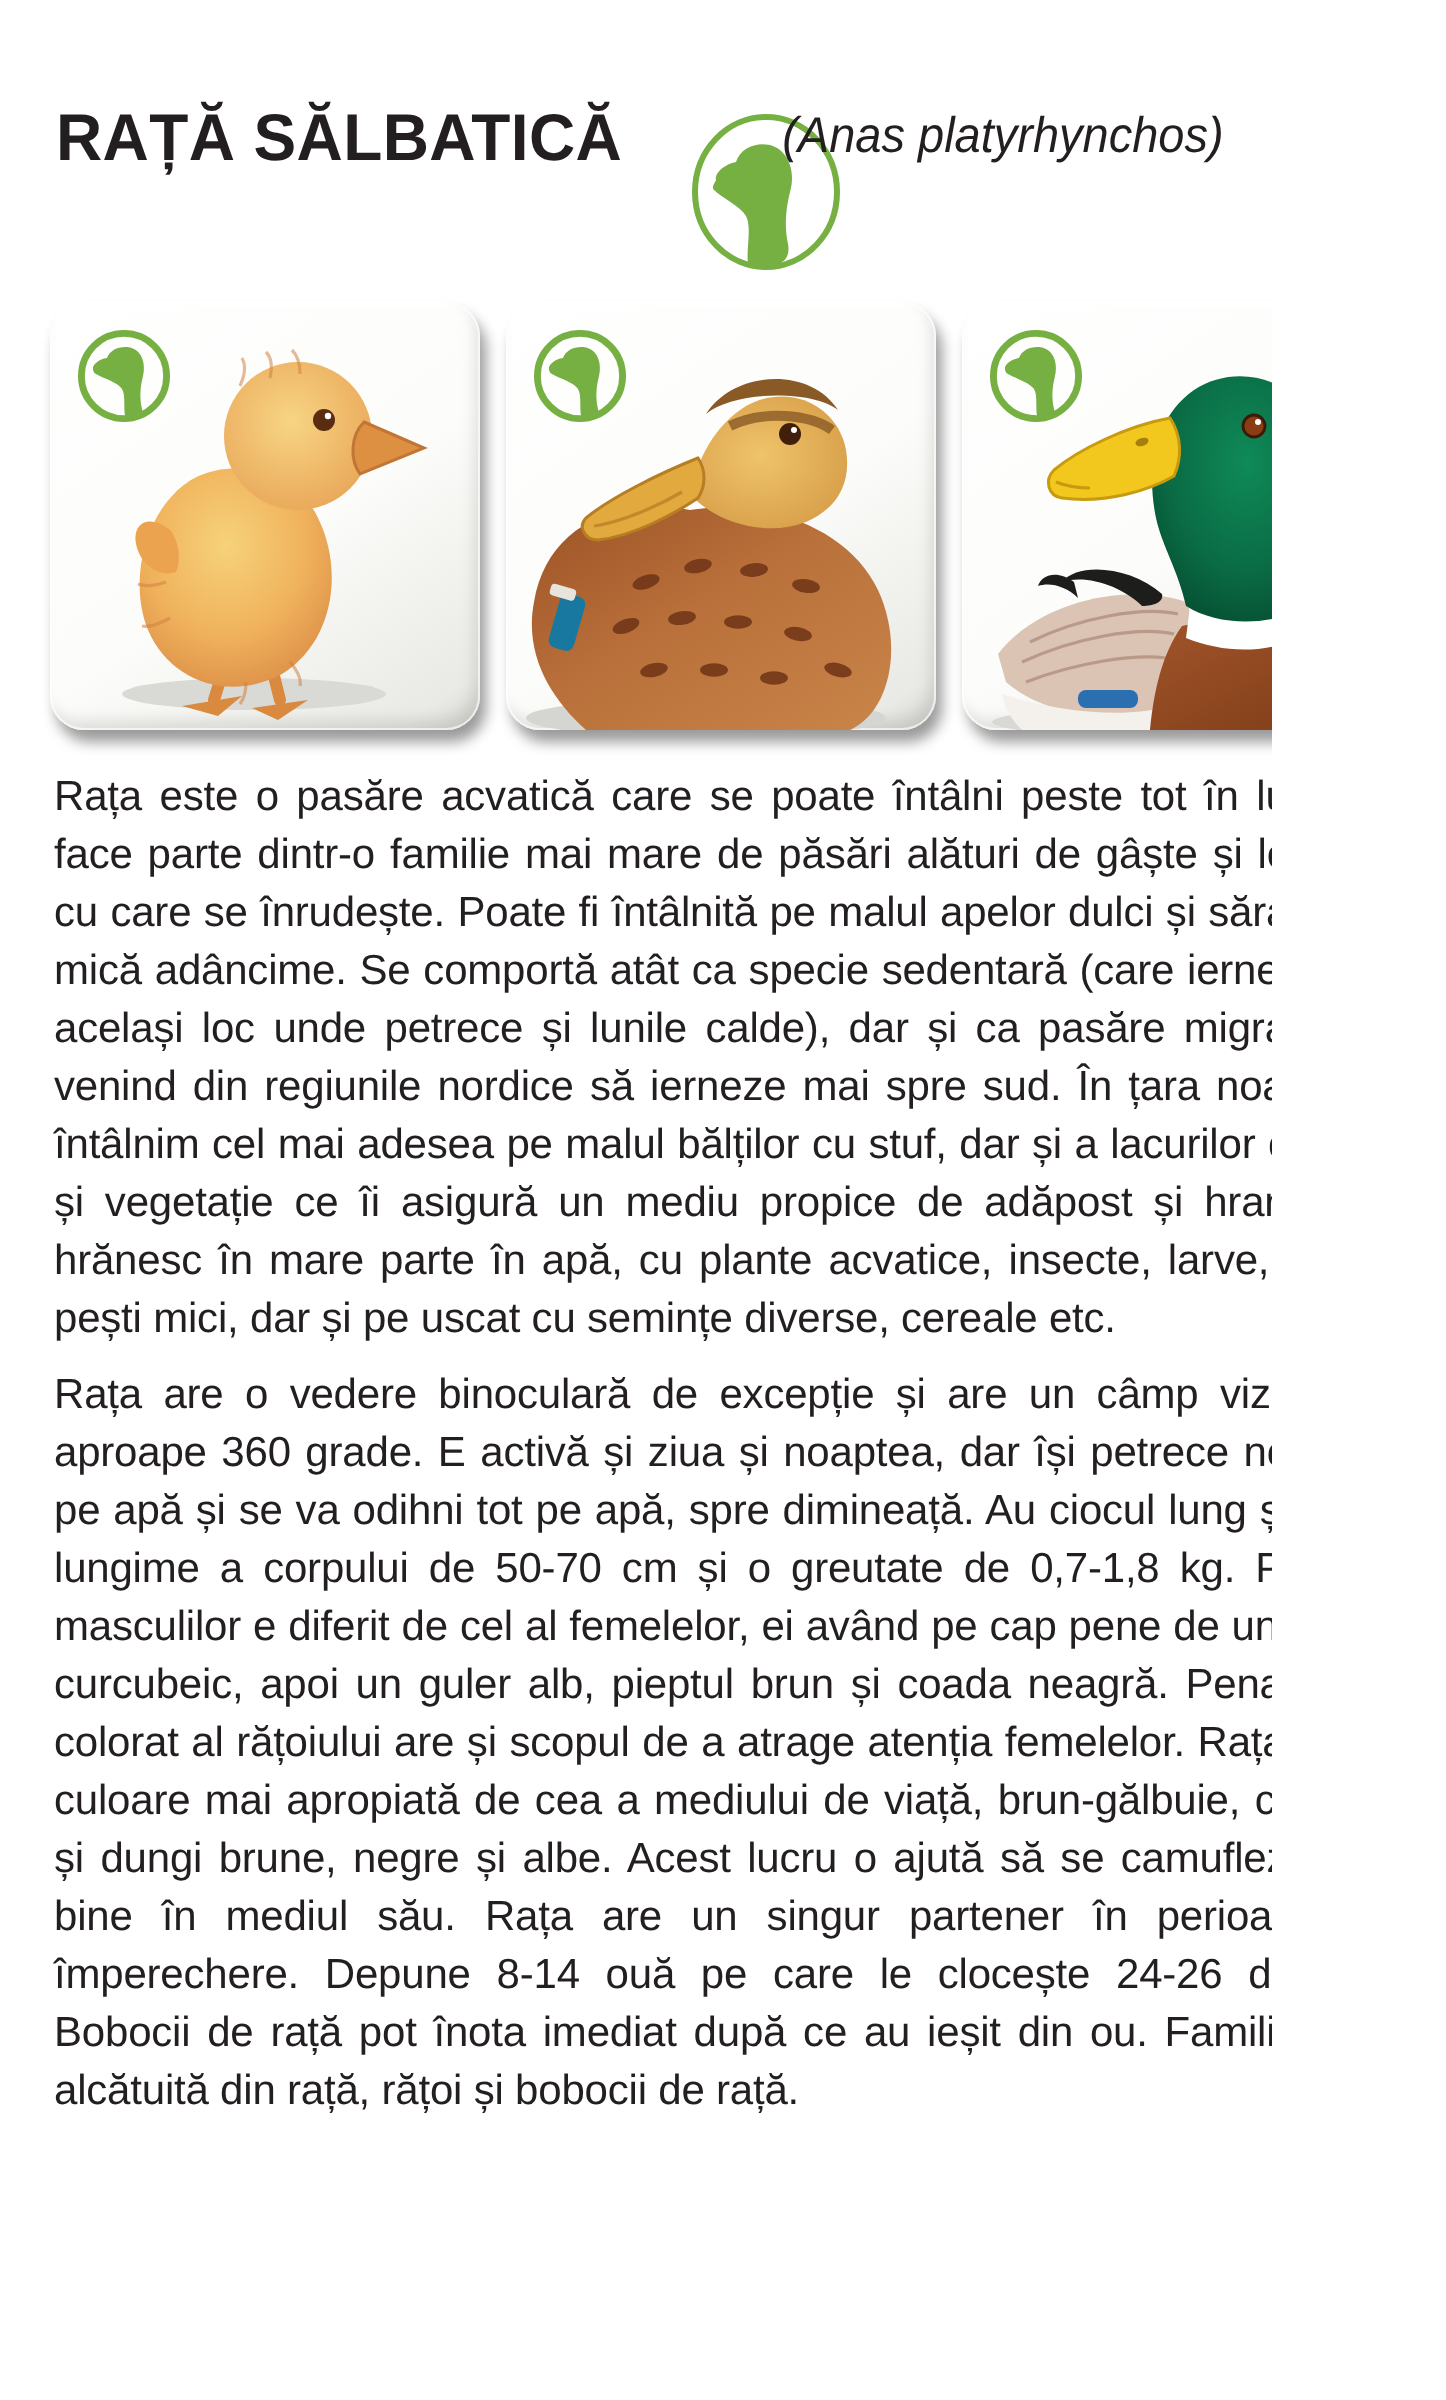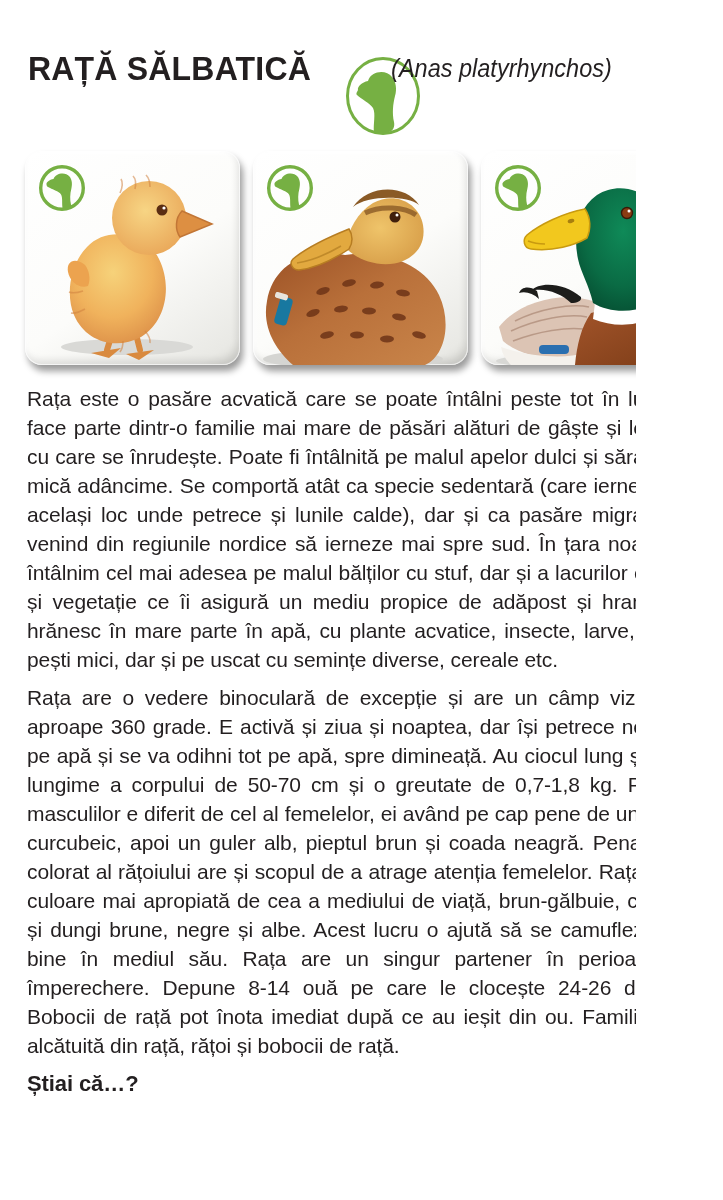--- a/index.html
+++ b/index.html
@@ -190,16 +190,15 @@
       <svg class="corner-icon" viewBox="0 0 50 50">
         <circle cx="25" cy="25" r="21.3" fill="none" stroke="#76b043" stroke-width="3.4"></circle>
         <path fill="#76b043" d="M9.5,21.5 C9,19.5 12.5,16.5 16.5,16 C18.5,10 28.5,8.5 32.5,13.5 C35.2,16.8 35.5,21.5 34.3,26 C33,31 32.8,36.5 34,41.5 C34.5,43.5 33.5,45 31.5,45 L25.5,45 C24.8,40 25.8,34.5 24,31.5 C22,28.3 15,26.3 11,24 C9.8,23.3 9.6,22.5 9.5,21.5 Z"></path>
       </svg>
     </div>
   </div>
 
   <div class="article">
     <p>Rața este o pasăre acvatică care se poate întâlni peste tot în lume și face parte dintr-o familie mai mare de păsări alături de gâște și lebede, cu care se înrudește. Poate fi întâlnită pe malul apelor dulci și sărate, de mică adâncime. Se comportă atât ca specie sedentară (care iernează în același loc unde petrece și lunile calde), dar și ca pasăre migratoare, venind din regiunile nordice să ierneze mai spre sud. În țara noastră o întâlnim cel mai adesea pe malul bălților cu stuf, dar și a lacurilor cu apă și vegetație ce îi asigură un mediu propice de adăpost și hrană. Se hrănesc în mare parte în apă, cu plante acvatice, insecte, larve, melci, pești mici, dar și pe uscat cu semințe diverse, cereale etc.</p>
     <p>Rața are o vedere binoculară de excepție și are un câmp vizual de aproape 360 grade. E activă și ziua și noaptea, dar își petrece noaptea pe apă și se va odihni tot pe apă, spre dimineață. Au ciocul lung și lat, o lungime a corpului de 50-70 cm și o greutate de 0,7-1,8 kg. Penajul masculilor e diferit de cel al femelelor, ei având pe cap pene de un verde curcubeic, apoi un guler alb, pieptul brun și coada neagră. Penajul viu colorat al rățoiului are și scopul de a atrage atenția femelelor. Rața are o culoare mai apropiată de cea a mediului de viață, brun-gălbuie, cu pete și dungi brune, negre și albe. Acest lucru o ajută să se camufleze mai bine în mediul său. Rața are un singur partener în perioada de împerechere. Depune 8-14 ouă pe care le clocește 24-26 de zile. Bobocii de rață pot înota imediat după ce au ieșit din ou. Familia este alcătuită din rață, rățoi și bobocii de rață.</p>
-    <h2>Știai că…?</h2>
   </div>
 
 </div>
 
 </body></html>

